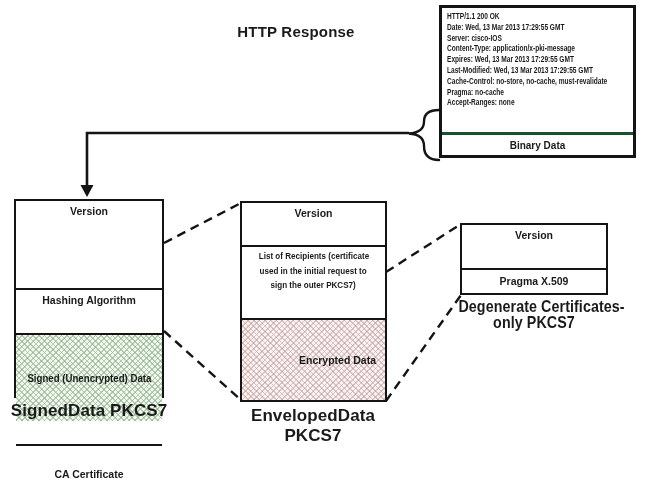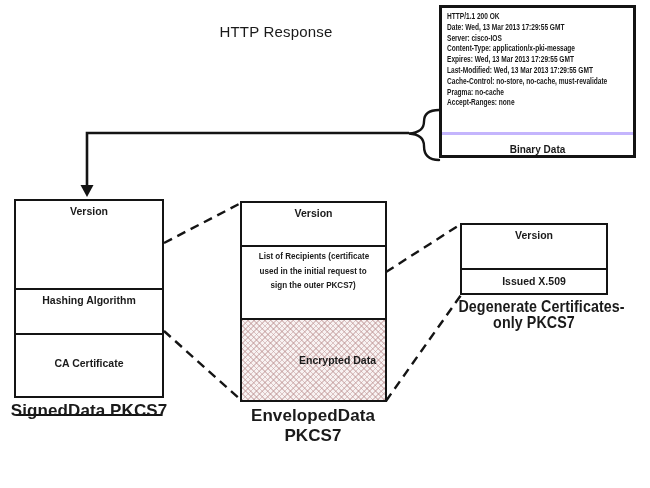--- a/index.html
+++ b/index.html
@@ -5,40 +5,40 @@
   * { margin:0; padding:0; box-sizing:border-box; }
   html,body { background:#ffffff; }
   body { font-family:"Liberation Sans", sans-serif; color:#1a1a1a; }
 
   .canvas {
     position:relative; width:650px; height:488px;
     background:#ffffff; overflow:hidden;
   }
 
   .title {
-    position:absolute; left:166px; top:23px; width:220px;
-    text-align:center; font-size:15px; font-weight:400; letter-spacing:.2px;
+    position:absolute; left:186px; top:23px; width:220px;
+    text-align:center; font-size:15px; font-weight:700; letter-spacing:.2px;
   }
 
   svg.connectors { position:absolute; left:0; top:0; z-index:0; }
 
   
   .http-box {
     position:absolute; left:439px; top:5px; width:197px; height:153px;
     border:3px solid #141414; background:#ffffff; z-index:1;
     display:flex; flex-direction:column;
   }
   .http-headers { flex:none; height:124px; padding:3px 0 0 5px; overflow:hidden; }
   .hline {
     font-size:9px; font-weight:700; line-height:10.8px; white-space:nowrap;
     transform:scaleX(0.73); transform-origin:0 50%;
   }
   .binary-section {
-    flex:1; border-top:3px solid #c4b5fd;
-    display:flex; align-items:flex-end; justify-content:center;
+    flex:1; border-top:3px solid #14532d;
+    display:flex; align-items:center; justify-content:center;
     font-size:10px; font-weight:700;
   }
 
   
   .pkcs-box {
     position:absolute; border:2.5px solid #141414; background:#ffffff; z-index:1;
     display:flex; flex-direction:column;gap:23px;
   }
   .row {
     flex:none; display:flex; align-items:center; justify-content:center;
@@ -127,38 +127,41 @@
       <div class="hline">Accept-Ranges: none</div>
     </div>
     <div class="binary-section">
       <span>Binary Data</span>
     </div>
   </div>
 
   <div class="pkcs-box" id="signed-box">
     <div class="row r-version">Version</div>
     <div class="row r-hashing">Hashing Algorithm</div>
+    <div class="row r-signed hatch-green">
+      <span class="squish">Signed (Unencrypted) Data</span>
+    </div>
     <div class="row r-ca">CA Certificate</div>
     <div class="row r-sig hatch-red">Digital Signature</div>
   </div>
   <div class="caption" id="signed-caption">SignedData PKCS7</div>
 
   <div class="pkcs-box" id="enveloped-box">
     <div class="row r-version">Version</div>
     <div class="row r-recipients">
       <span class="recip-line">List of Recipients (certificate</span>
       <span class="recip-line">used in the initial request to</span>
       <span class="recip-line">sign the outer PKCS7)</span>
     </div>
     <div class="row r-encrypted hatch-pink">Encrypted Data</div>
   </div>
   <div class="caption" id="enveloped-caption">EnvelopedData PKCS7</div>
 
   <div class="pkcs-box" id="degenerate-box">
     <div class="row r-version">Version</div>
-    <div class="row r-issued">Issued X.509</div>
+    <div class="row r-issued">Pragma X.509</div>
   </div>
   <div class="caption" id="degenerate-caption">
     <span class="cap-line">Degenerate Certificates-</span>
     <span class="cap-line">only PKCS7</span>
   </div>
 
 </div>
 
 </body></html>

